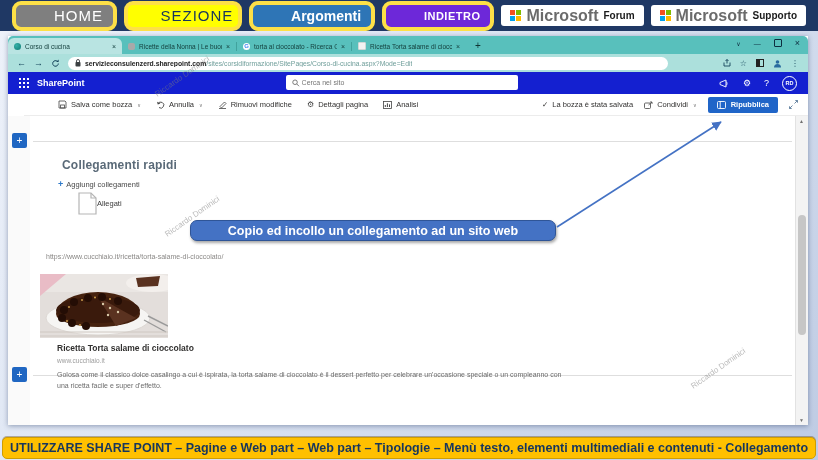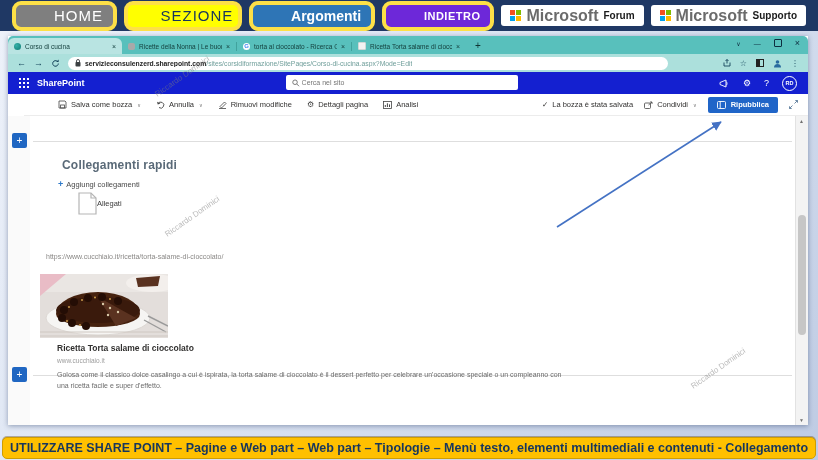--- a/index.html
+++ b/index.html
@@ -330,20 +330,21 @@
       </div>
 
       <div class="attach">
         <svg width="19" height="23" viewBox="0 0 19 23">
           <path d="M1 1 H13 L18 6 V22 H1 Z" fill="#fff" stroke="#b5b5b5" stroke-width="1.2"></path>
           <path d="M13 1 V6 H18" fill="none" stroke="#b5b5b5" stroke-width="1.2"></path>
         </svg>
         <span class="attach-label">Allegati</span>
       </div>
 
+      <div class="callout">Copio ed incollo un collegamento ad un sito web</div>
 
       <div class="pastedurl">https://www.cucchiaio.it/ricetta/torta-salame-di-cioccolato/</div>
 
       <div class="linkcard">
         <svg class="card-img" viewBox="0 0 128 64">
           <rect width="128" height="64" fill="#e3dedb"></rect>
           <rect width="128" height="18" fill="#eae6e3"></rect>
           <path d="M0 0 L26 0 L0 22 Z" fill="#e9bcc6"></path>
           <ellipse cx="112" cy="9" rx="26" ry="9" fill="#f3efec"></ellipse>
           <path d="M96 4 L120 2 L118 12 L98 13 Z" fill="#5a3220"></path>

